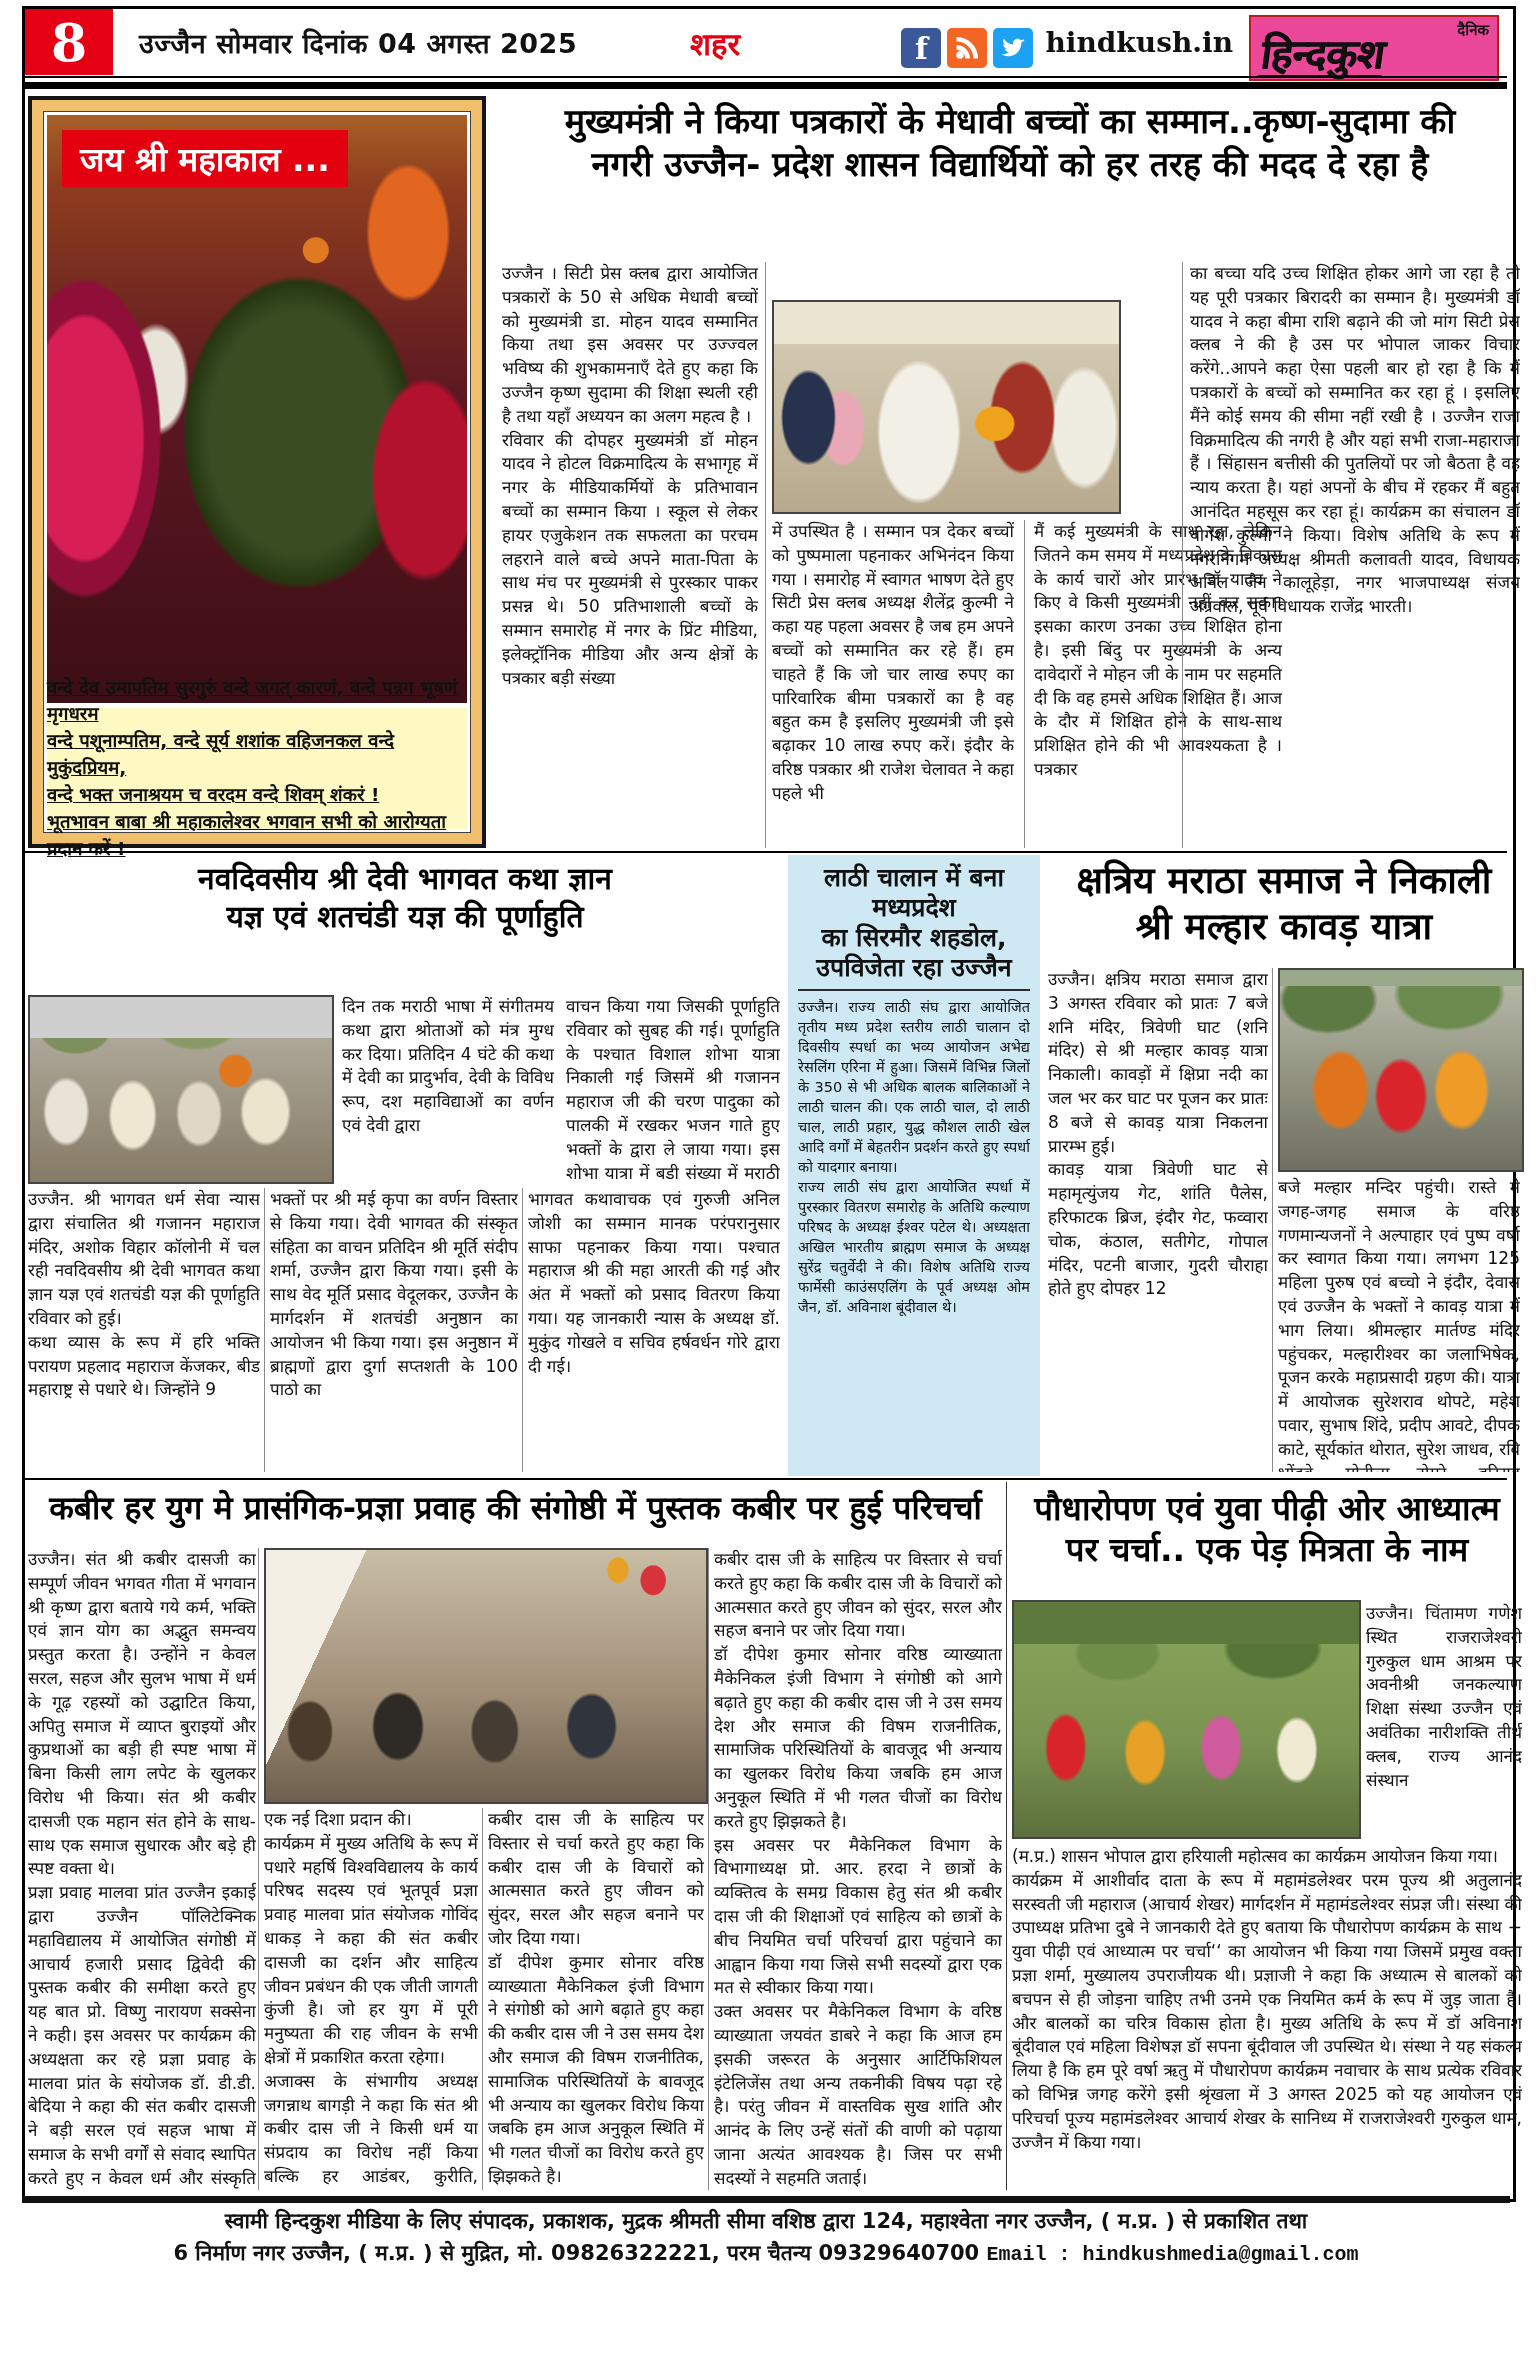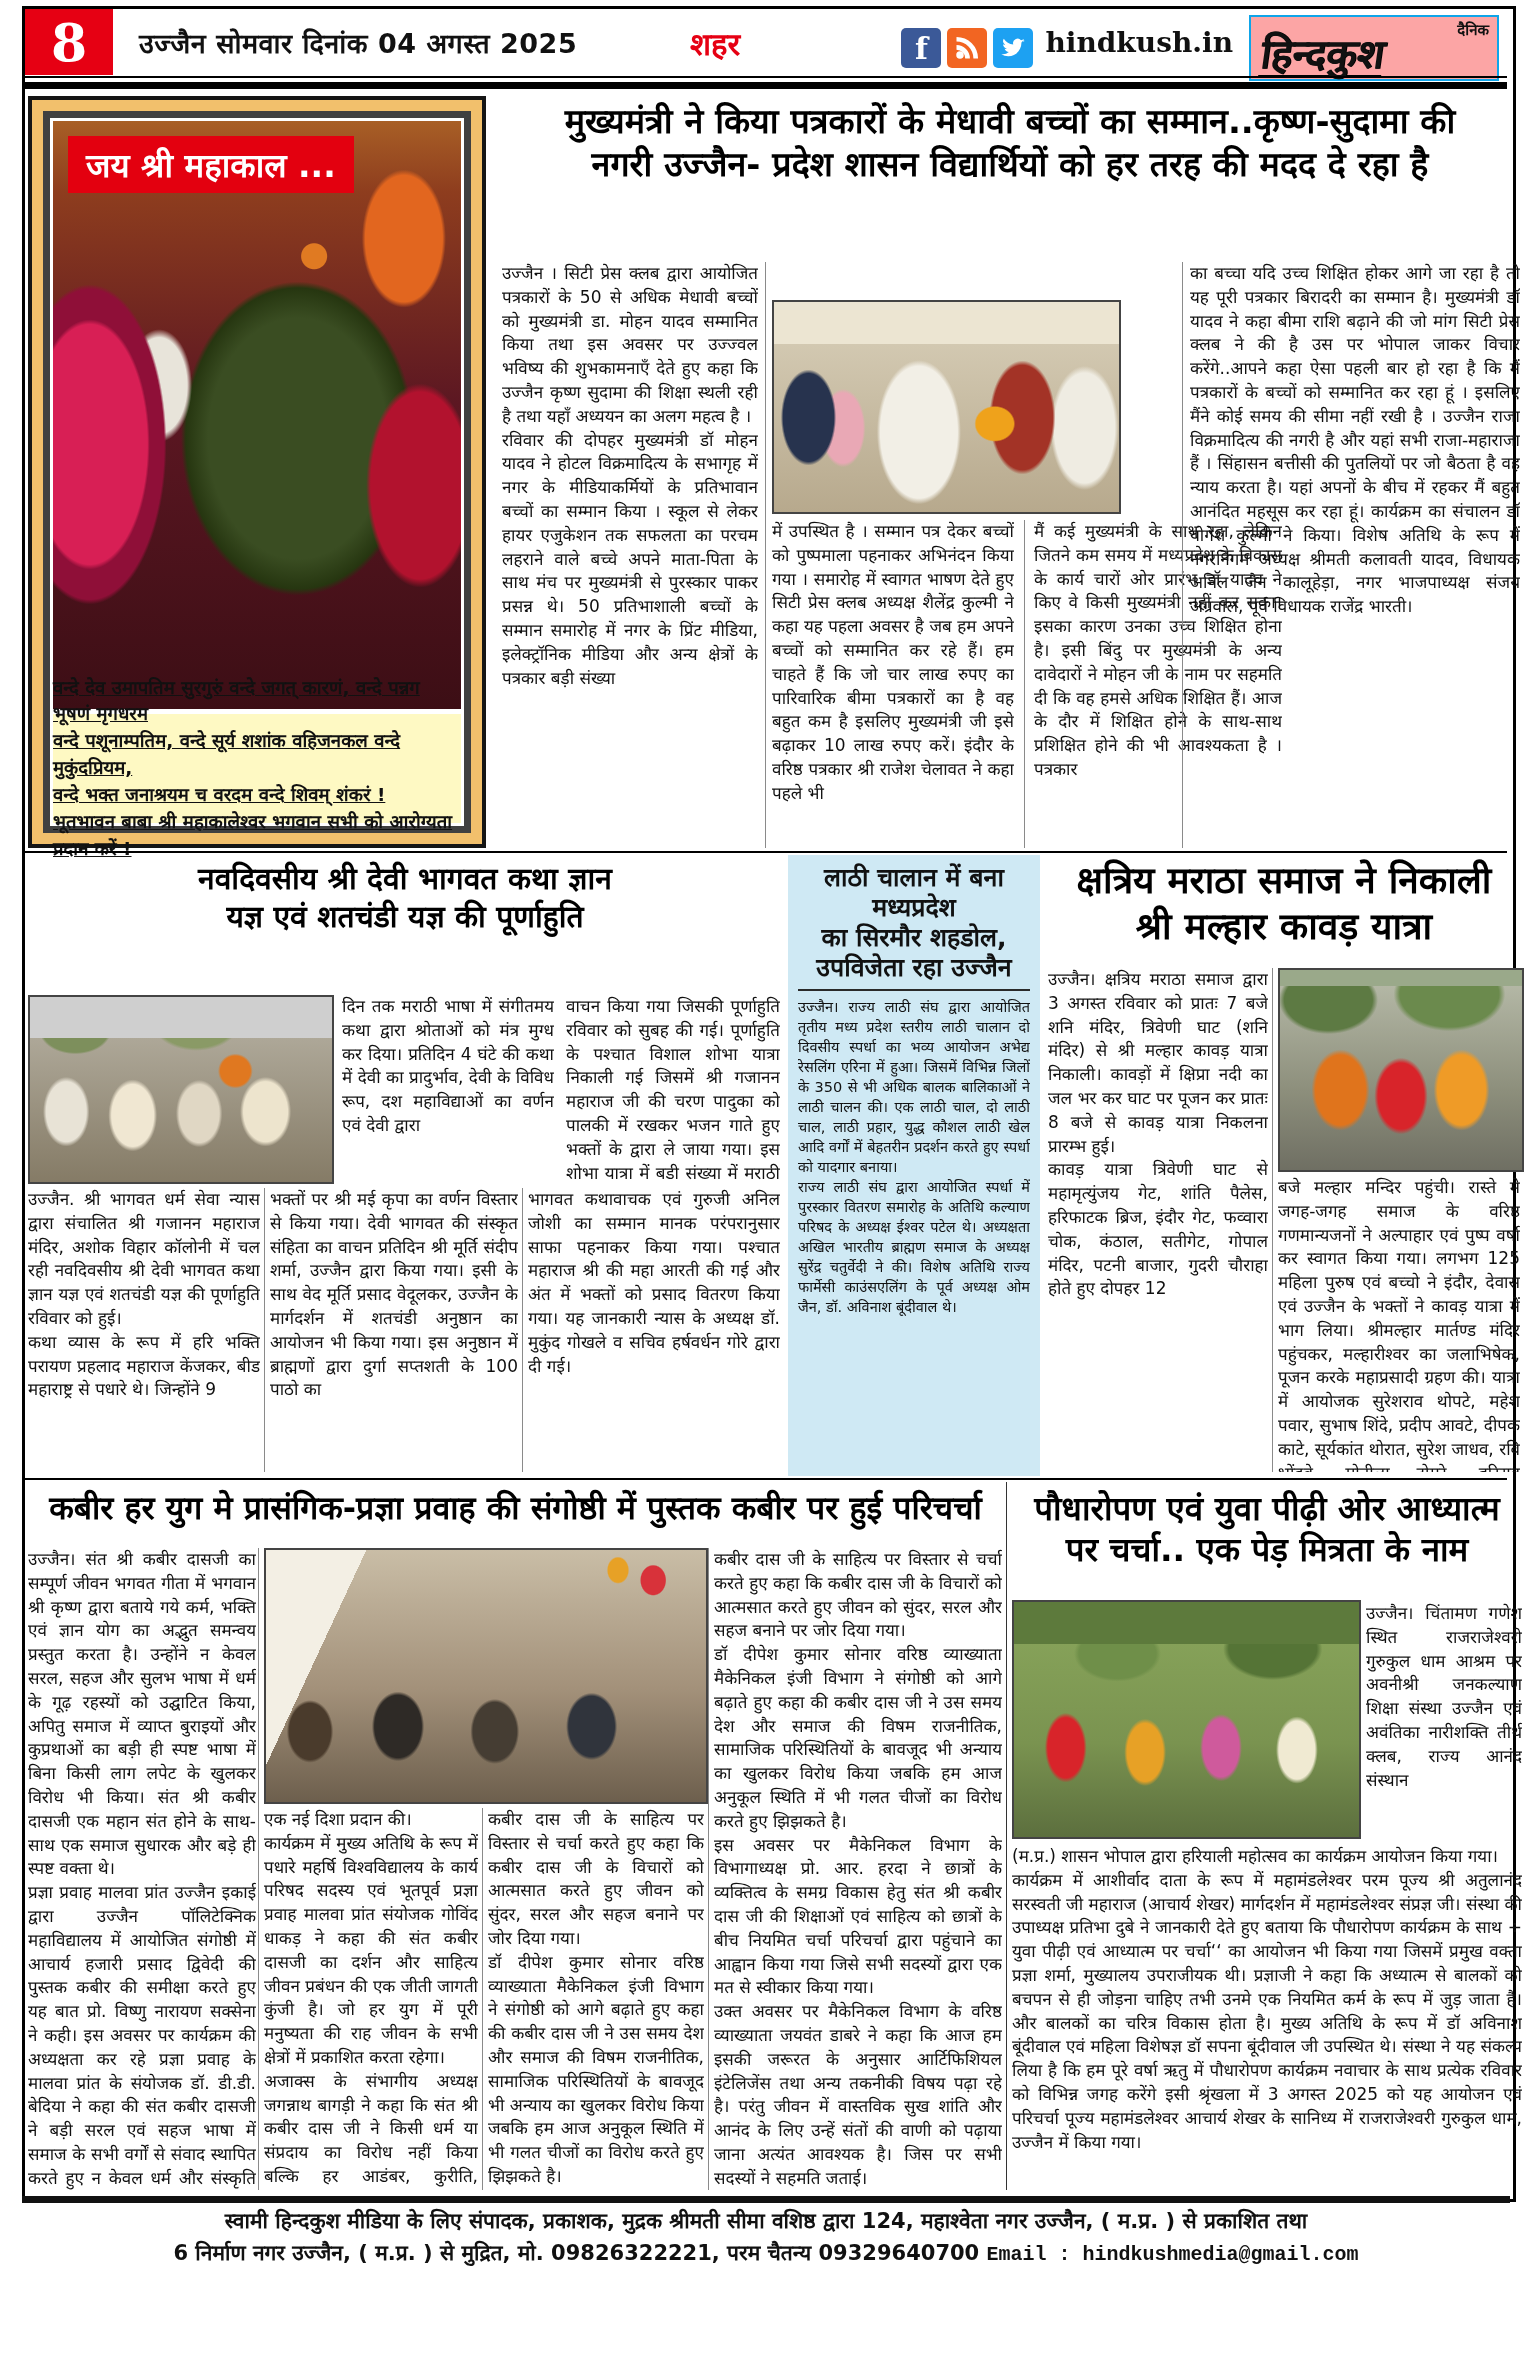--- a/index.html
+++ b/index.html
@@ -18,31 +18,31 @@
            font-size:52px;font-weight:bold;font-family:"DejaVu Serif",serif;}
   .dateline{margin-left:26px;font-size:27px;font-weight:bold;letter-spacing:.5px;}
   .section-tag{left:690px;top:22px;font-size:31px;font-weight:bold;color:#e60013;}
   .hdr-right{position:absolute;right:8px;top:6px;display:flex;align-items:center;gap:6px;}
   .sicon{width:40px;height:40px;border-radius:5px;display:flex;align-items:center;justify-content:center;}
   .sicon svg{width:28px;height:28px;}
   .fb{background:#3b5998;color:#fff;font-family:"DejaVu Serif",serif;font-weight:bold;font-size:30px;}
   .rss{background:#f26522;}
   .tw{background:#1da1f2;}
   .site{font-size:28px;font-weight:bold;font-family:"DejaVu Serif",serif;margin:0 10px 12px 6px;}
-  .masthead{width:246px;height:62px;border:2px solid #0ea5e9;position:relative;background:#fca5a5;}
+  .masthead{width:246px;height:62px;border:2px solid #b91c1c;position:relative;background:#ec4899;}
   .masthead .dainik{position:absolute;right:8px;top:2px;font-size:15px;font-weight:bold;}
   .masthead .brand{position:absolute;left:10px;top:16px;font-size:40px;font-weight:bold;transform:skewX(-8deg);
                    text-shadow:1px 0 #000;border-bottom:3px solid #000;line-height:1.05;}
   
   .col{position:absolute;font-size:17px;line-height:1.40;text-align:justify;white-space:pre-line;overflow:hidden;color:#101010;}
   .headline{position:absolute;font-weight:bold;text-align:center;color:#000;line-height:1.25;}
   .photo{position:absolute;border:2px solid #444;overflow:hidden;}
   
   .mbox{left:28px;top:96px;width:458px;height:752px;background:#f2c06c;border:4px solid #151515;box-sizing:border-box;padding:11px;}
-  .mbox-inner{position:relative;width:100%;height:100%;background:#fff;border:7px solid #404040;box-sizing:border-box;}
+  .mbox-inner{position:relative;width:100%;height:100%;background:#fff;border:1px solid #404040;box-sizing:border-box;}
   .mahakal-photo{position:absolute;left:3px;top:3px;right:3px;height:588px;overflow:hidden;
     background:
       radial-gradient(26px 26px at 64% 23%, #e07a22 0 48%, transparent 52%),
       radial-gradient(70px 115px at 86% 20%, #e2661f 0 55%, transparent 60%),
       radial-gradient(90px 170px at 90% 62%, #b2122e 0 55%, transparent 60%),
       radial-gradient(120px 250px at 9% 55%, #d81f55 0 48%, #8f0f38 50% 62%, transparent 64%),
       radial-gradient(70px 120px at 26% 45%, #e8e4da 0 40%, transparent 47%),
       radial-gradient(160px 215px at 60% 54%, #3a4d22 0 56%, #263610 70%, transparent 73%),
       linear-gradient(180deg,#a85f26 0%,#8e3d1e 12%,#5c1722 48%,#3c0e15 100%);}
   .mlabel{position:absolute;left:18px;top:18px;background:#e3000f;color:#fff;font-weight:bold;font-size:33px;padding:6px 18px;}

